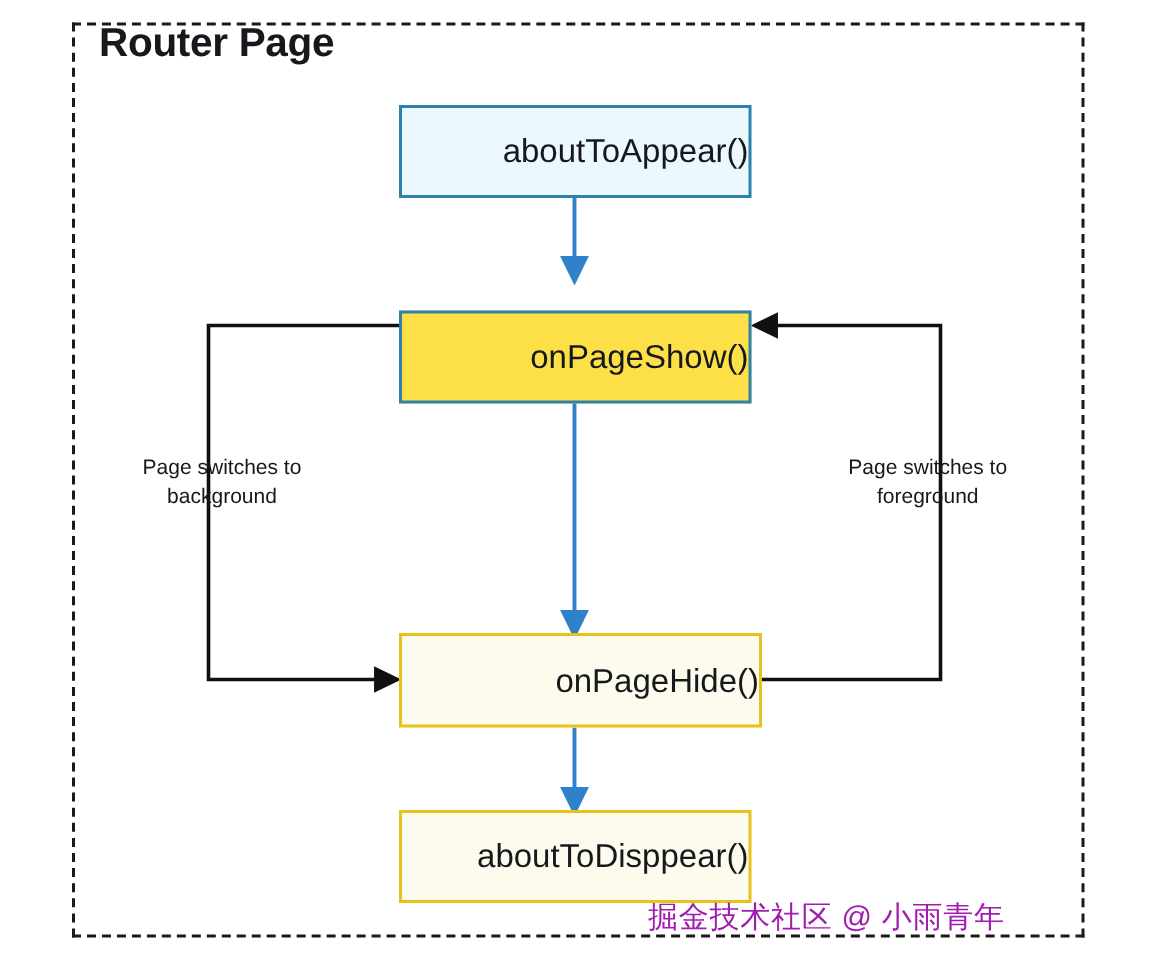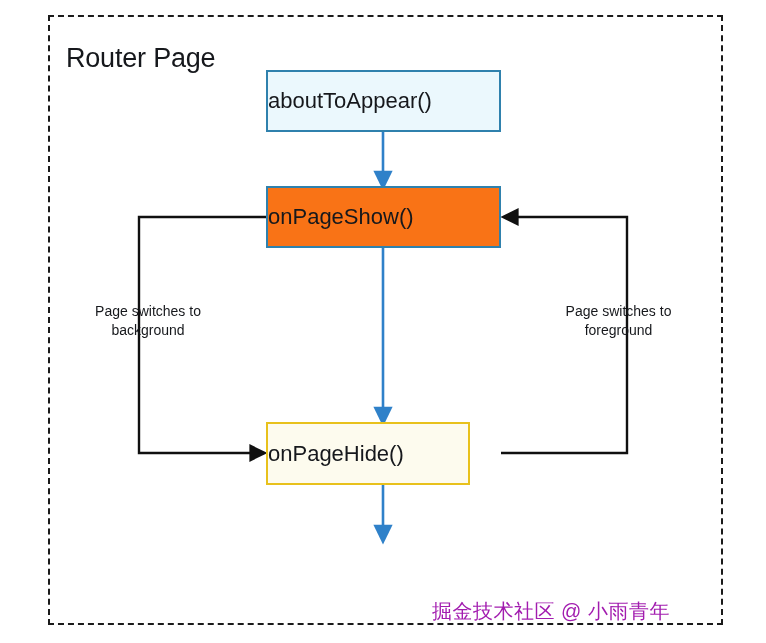--- a/index.html
+++ b/index.html
@@ -24,78 +24,79 @@
     top: 15px;
     width: 675px;
     height: 610px;
     border: 2.5px dashed #1a1a1a;
     box-sizing: border-box;
     background: transparent;
   }
   .diagram-title {
     position: absolute;
     left: 66px;
-    top: 44px;
+    top: 14px;
     font-size: 27px;
-    font-weight: normal;
+    font-weight: bold;
     color: #16181c;
     letter-spacing: -0.2px;
     line-height: 1.1;
     white-space: nowrap;
   }
   
   .connector-layer {
     position: absolute;
     left: 0;
     top: 0;
     width: 766px;
     height: 643px;
     pointer-events: none;
   }
   
   .node {
     position: absolute;
     box-sizing: border-box;
     display: flex;
     align-items: center;
-    justify-content: flex-start;
+    justify-content: flex-end;
     text-align: center;
     font-size: 22px;
     color: #16181c;
     line-height: 1.15;
     white-space: nowrap;
   }
   .node-blue {
     background: #ebf8fd;
     border: 2.5px solid #2f81ad;
   }
   .node-blue-2 {
-    background: #f97316;
+    background: #fde047;
     border: 2.5px solid #2f81ad;
+    margin-top: 21px;
   }
   .node-yellow {
     background: #fdfbee;
     border: 2.5px solid #e8c11c;
   }
   #node-about-to-appear {
     left: 266px;
     top: 70px;
     width: 235px;
     height: 62px;
   }
   #node-on-page-show {
     left: 266px;
     top: 186px;
     width: 235px;
     height: 62px;
   }
   #node-on-page-hide {
     left: 266px;
     top: 422px;
-    width: 204px;
+    width: 242px;
     height: 63px;
   }
   #node-about-to-disappear {
     left: 266px;
     top: 540px;
     width: 235px;
     height: 62px;
   }
   
   .edge-label {
@@ -171,20 +172,23 @@
   </div>
 
   <div id="node-on-page-show" class="node node-blue-2">
     <span>onPageShow()</span>
   </div>
 
   <div id="node-on-page-hide" class="node node-yellow">
     <span>onPageHide()</span>
   </div>
 
+  <div id="node-about-to-disappear" class="node node-yellow">
+    <span>aboutToDisppear()</span>
+  </div>
 
   <div id="label-to-background" class="edge-label">Page switches to
 background</div>
 
   <div id="label-to-foreground" class="edge-label">Page switches to
 foreground</div>
 
   <div class="watermark">掘金技术社区 @ 小雨青年</div>
 
 </div>

